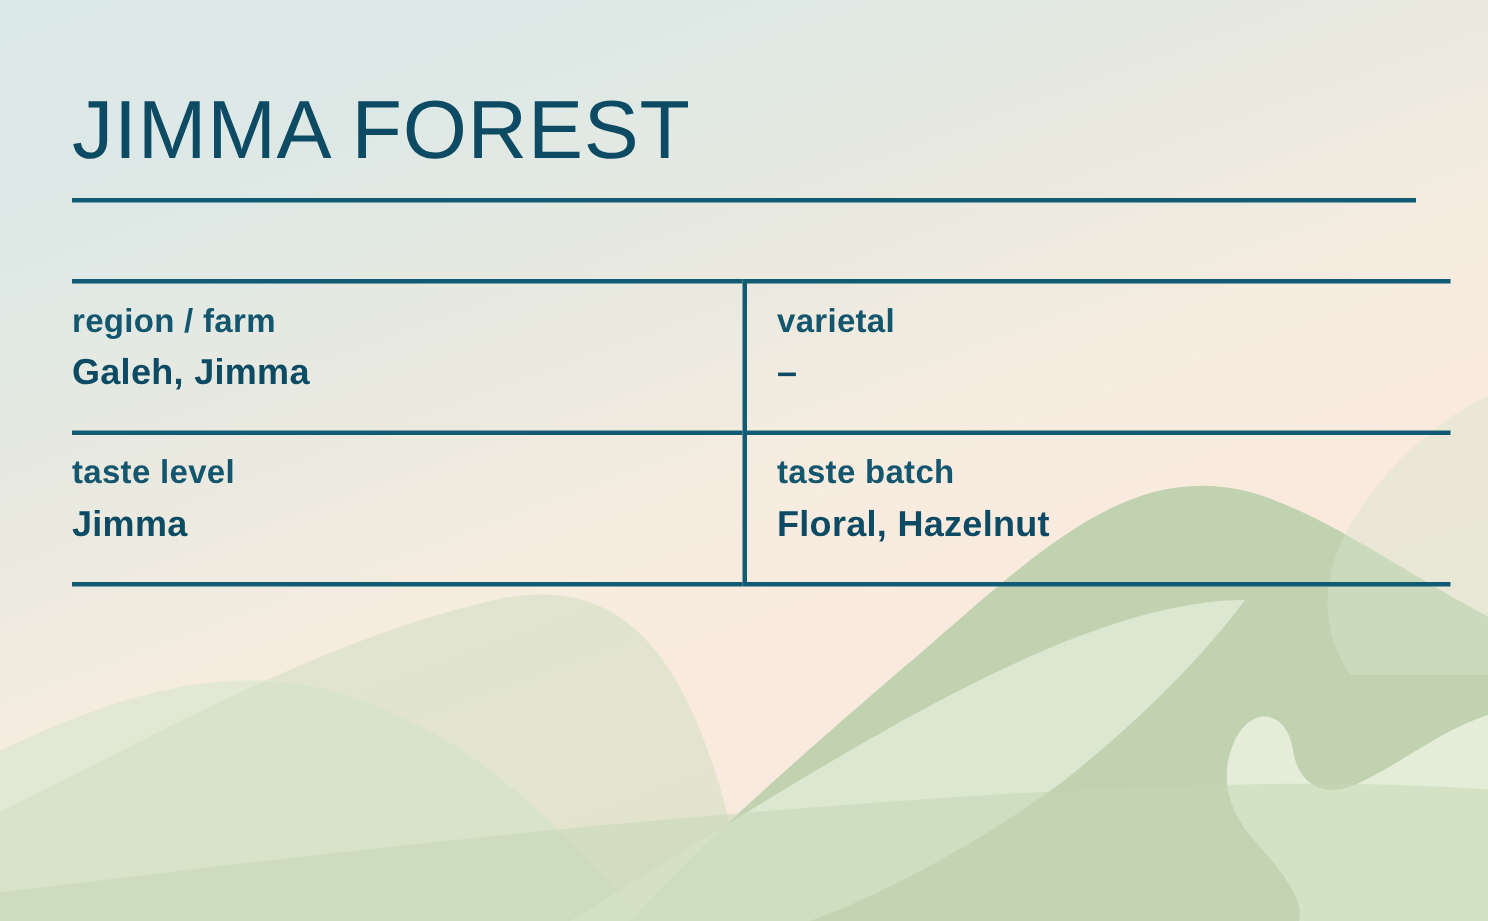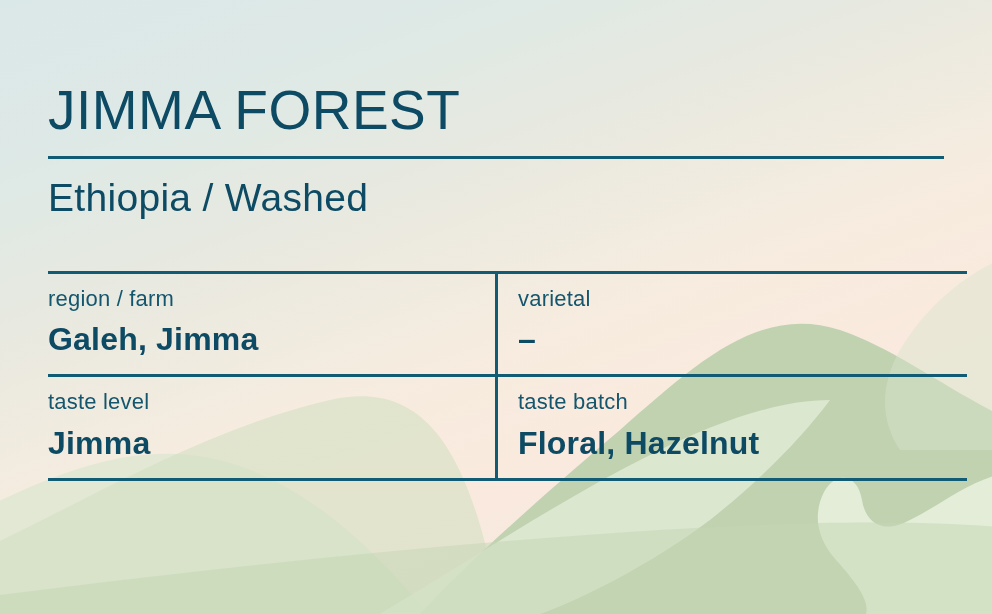--- a/index.html
+++ b/index.html
@@ -36,21 +36,21 @@
 
   
   .content {
     position: relative;
     z-index: 2;
     padding: 0 48px;
   }
 
   .title {
     margin: 0;
-    padding-top: 82px;
+    padding-top: 58px;
     font-size: 55px;
     line-height: 1.05;
     font-weight: 400;
     letter-spacing: 0.5px;
     color: #0d4a63;
   }
 
   .title-rule {
     margin-top: 16px;
     height: 3px;
@@ -95,30 +95,30 @@
   .spec-table td.col-right {
     width: 449px;
     border-left: 3px solid #115b74;
     padding-left: 20px;
     margin-top: 41px;
   }
 
   .field-label {
     display: block;
     font-size: 22px;
-    font-weight: 400;
+    font-weight: 700;
     line-height: 1.2;
     color: #14566e;
     letter-spacing: 0.2px;
   }
 
   .field-value {
     display: block;
     margin-top: 8px;
-    font-size: 32px;
+    font-size: 24px;
     font-weight: 700;
     line-height: 1.2;
     color: #0d4a63;
     letter-spacing: 0.2px;
   }
 </style>
 </head>
 <body>
 
 <div class="label-card">
@@ -139,21 +139,20 @@
 
     <path d="M 1032 250 C 980 260 930 300 900 350 C 880 385 880 420 900 450 L 1032 450 Z" fill="#d8e4cc" opacity="0.45"></path>
   </svg>
 
   <div class="content">
 
     <h1 class="title">JIMMA FOREST</h1>
 
     <div class="title-rule"></div>
 
-    <h2 class="subtitle">Ethiopia / Washed</h2>
 
     <table class="spec-table">
       <tbody>
         <tr>
           <td class="col-left">
             <span class="field-label">region / farm</span>
             <span class="field-value">Galeh, Jimma</span>
           </td>
           <td class="col-right">
             <span class="field-label">varietal</span>

